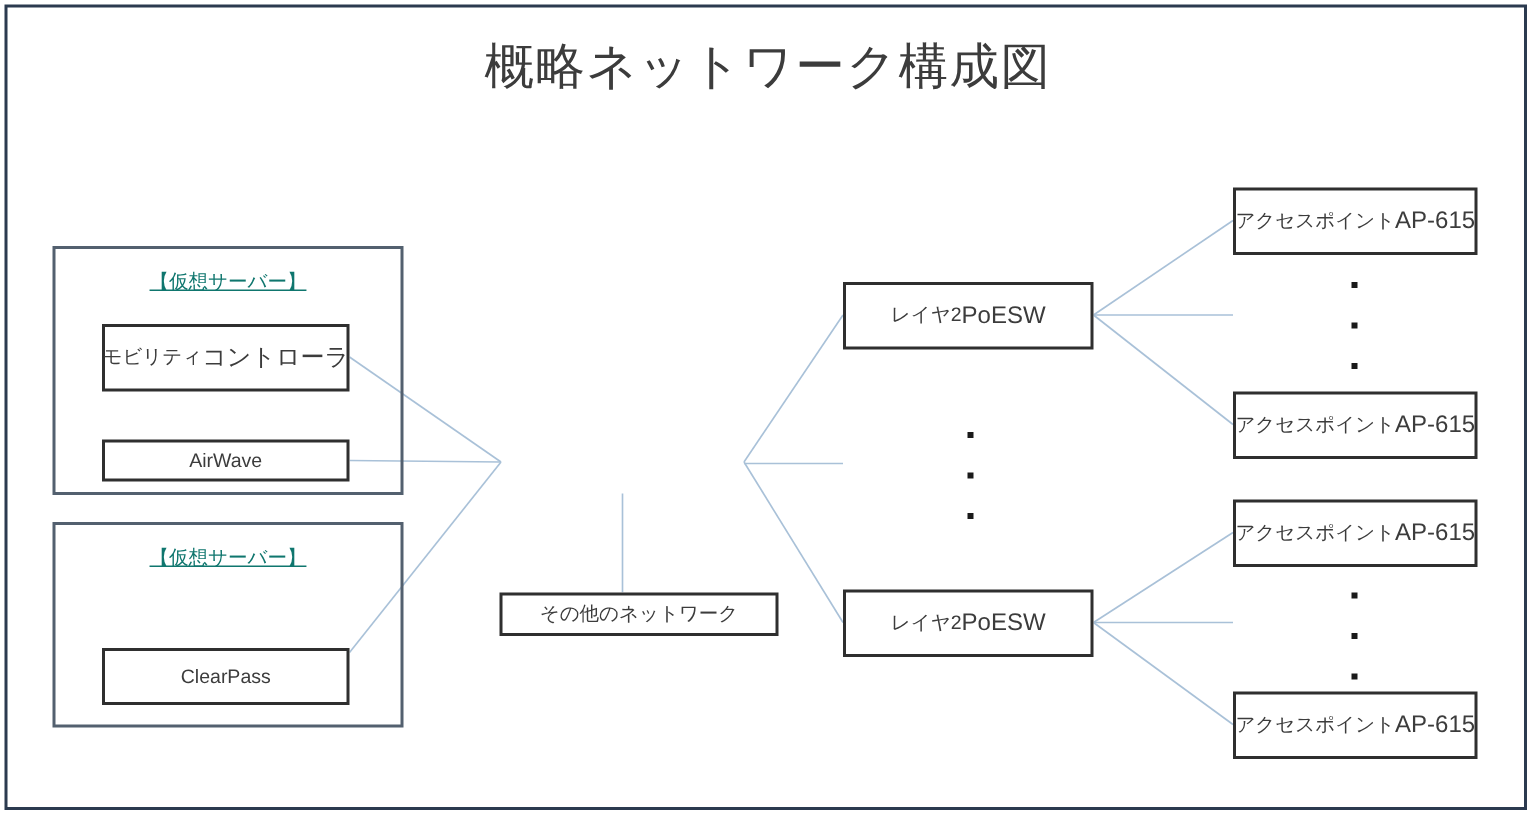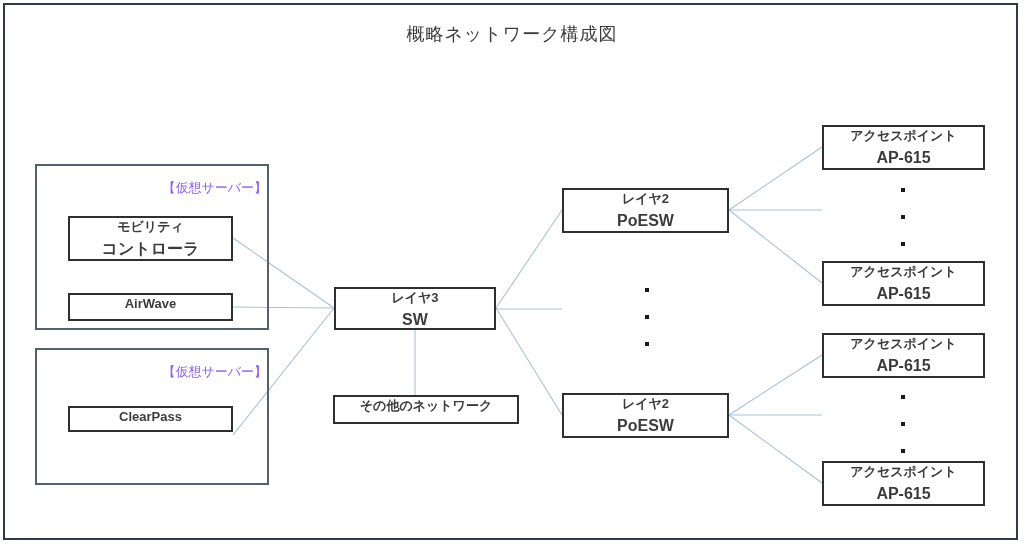--- a/index.html
+++ b/index.html
@@ -32,53 +32,54 @@
     width: 1024px;
     height: 546px;
     pointer-events: none;
   }
   .title {
     position: absolute;
     left: 0;
     top: 22px;
     width: 1024px;
     text-align: center;
-    font-size: 18px;
+    font-size: 33px;
     color: #3c3c3c;
     letter-spacing: 1px;
     white-space: nowrap;
   }
   .group {
     position: absolute;
     border: 2px solid #53606f;
     box-sizing: border-box;
     background: transparent;
   }
   .group-label {
     position: absolute;
     width: 100%;
-    text-align: right;
+    text-align: center;
     font-size: 13px;
-    color: #8b5cf6;
+    color: #0f766e;
     white-space: nowrap;
+    text-decoration: underline;
   }
   .node {
     position: absolute;
     border: 2px solid #2f2f2f;
     box-sizing: border-box;
     background: #ffffff;
     display: flex;
-    flex-direction: column;
+    flex-direction: row;
     align-items: center;
+    justify-content: center;
     color: #3c3c3c;
     font-size: 13px;
     line-height: 1.45;
     text-align: center;
     white-space: nowrap;
-    font-weight: bold;
   }
   .node .ln2 { font-size: 16px; }
   .dots {
     position: absolute;
     display: flex;
     flex-direction: column;
     align-items: center;
     justify-content: space-between;
   }
   .dots span {
@@ -129,28 +130,24 @@
 
   <div class="node" style="left:68px; top:216px; width:165px; height:45px;">
     <span class="ln1">モビリティ</span>
     <span class="ln2">コントローラ</span>
   </div>
 
   <div class="node" style="left:68px; top:293px; width:165px; height:28px;">
     <span class="ln1">AirWave</span>
   </div>
 
-  <div class="node" style="left:68px; top:406px; width:165px; height:26px;">
+  <div class="node" style="left:68px; top:432px; width:165px; height:38px;">
     <span class="ln1">ClearPass</span>
   </div>
 
-  <div class="node" style="left:334px; top:287px; width:162px; height:43px;">
-    <span class="ln1">レイヤ3</span>
-    <span class="ln2">SW</span>
-  </div>
 
   <div class="node" style="left:333px; top:395px; width:186px; height:29px;">
     <span class="ln1">その他のネットワーク</span>
   </div>
 
   <div class="node" style="left:562px; top:188px; width:167px; height:45px;">
     <span class="ln1">レイヤ2</span>
     <span class="ln2">PoESW</span>
   </div>
 

